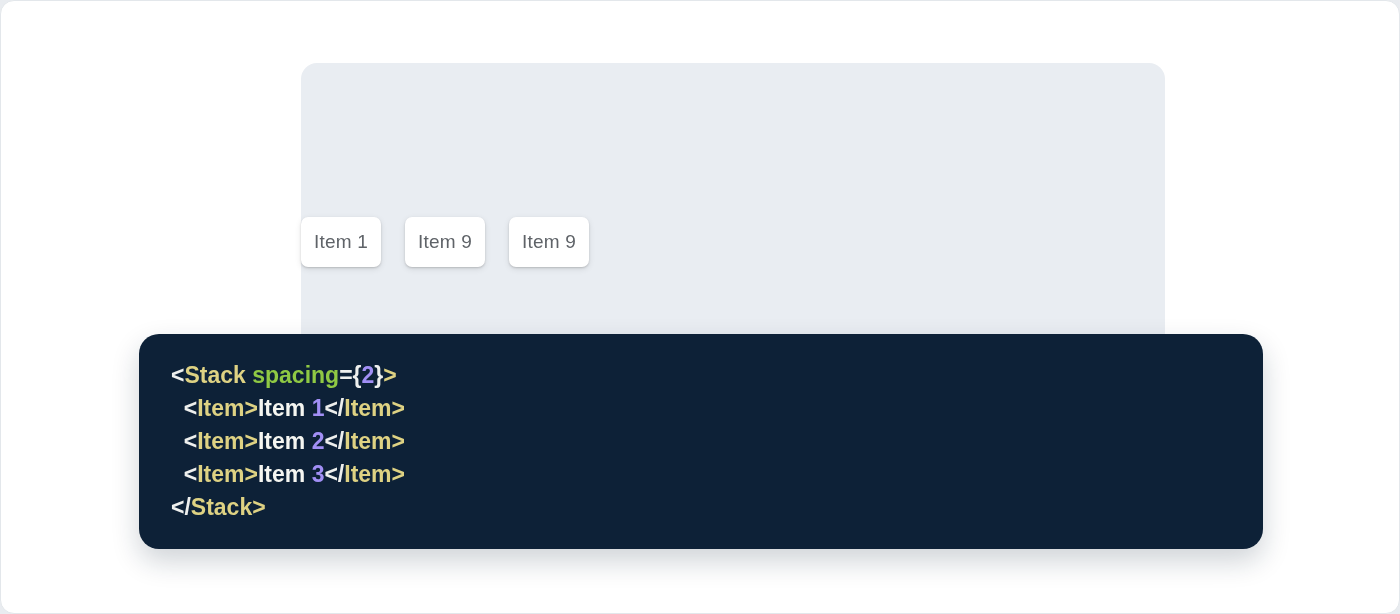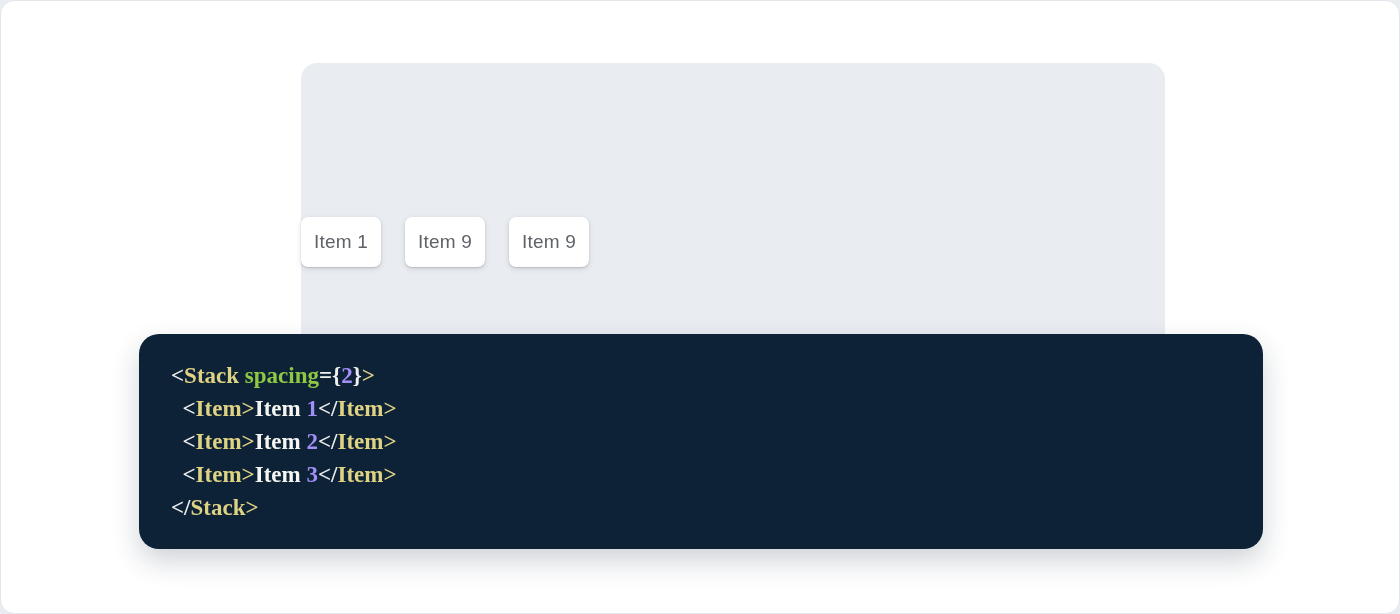--- a/index.html
+++ b/index.html
@@ -61,21 +61,21 @@
     width: 1124px;
     height: 215px;
     background: var(--code-bg, #0d2137);
     border-radius: 20px;
     box-shadow: 0 12px 28px rgba(13, 33, 55, 0.20);
     box-sizing: border-box;
     padding: 25px 32px;
   }
   .code {
     margin: 0;
-    font-family: Liberation Serif, serif;
+    font-family: Liberation Sans, sans-serif;
     font-size: 23px;
     line-height: 33px;
     white-space: pre;
     font-weight: bold;
   }
   .code-line {
     height: 33px;
   }
 </style>
 </head>

